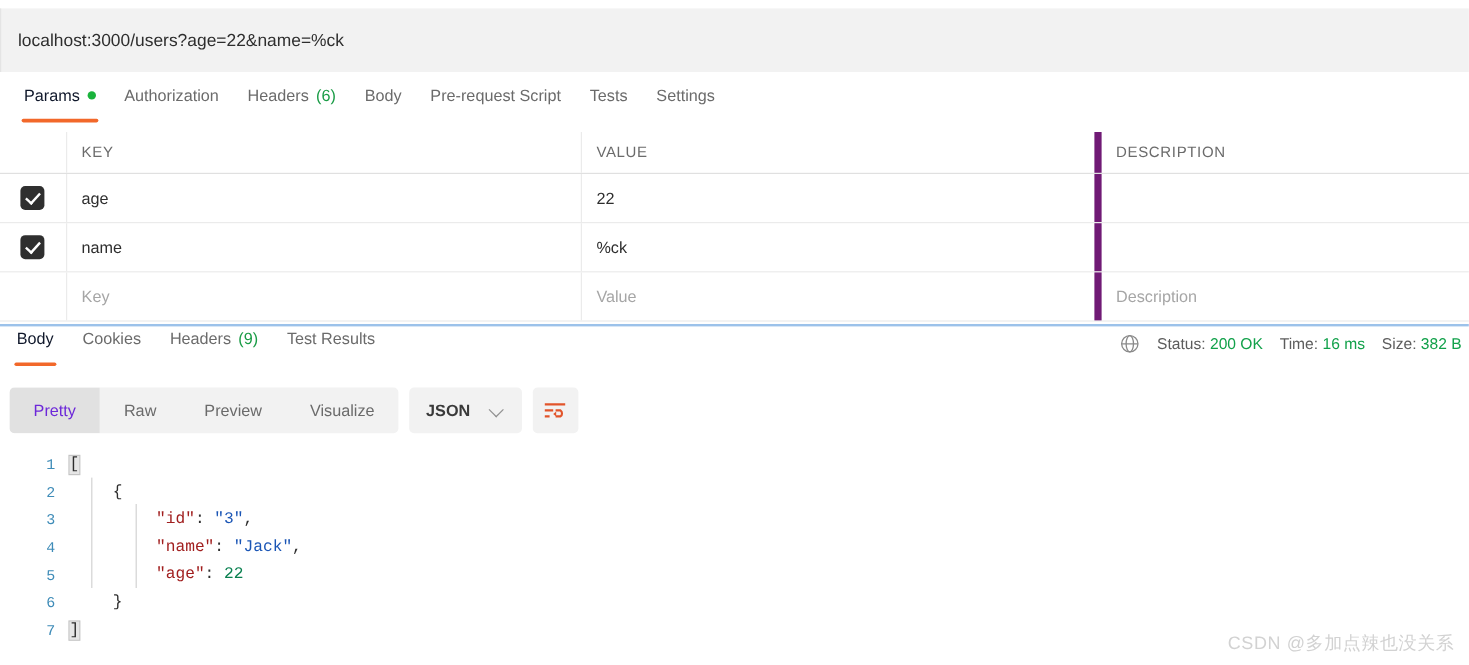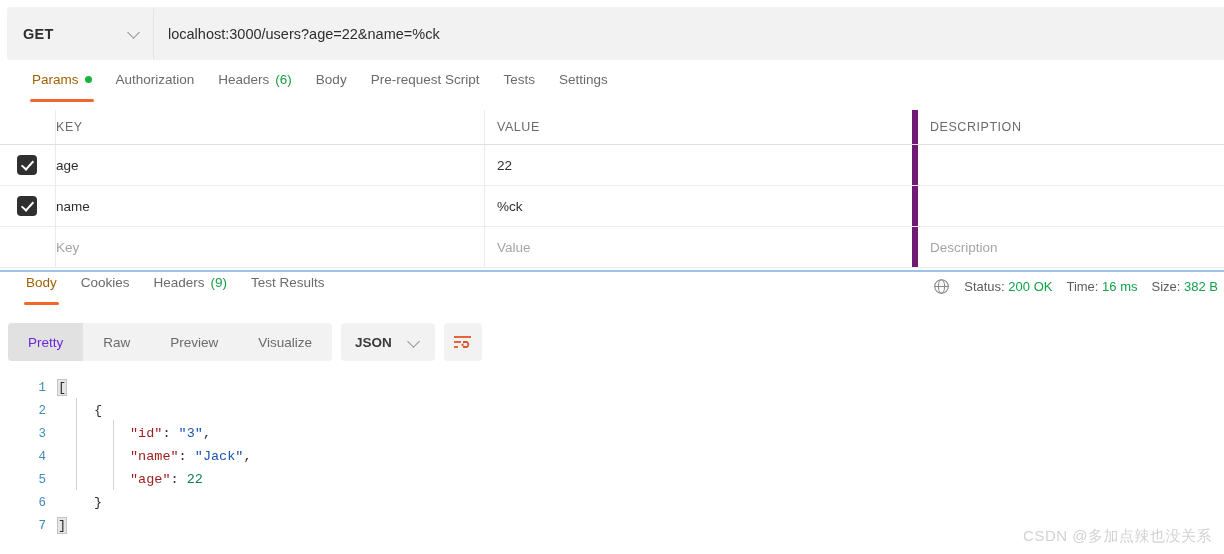--- a/index.html
+++ b/index.html
@@ -56,21 +56,21 @@
     display: flex; align-items: flex-start;
     padding-left: 8px;
   }
   .tab {
     position: relative;
     font-size: 13.5px; color: #6b6b6b;
     padding: 2px 12px 15px 12px;
     cursor: pointer; white-space: nowrap;
     display: flex; align-items: center; gap: 6px;
   }
-  .tab.active { color: #a16207; font-weight: normal; margin-left: 12px; }
+  .tab.active { color: #0f172a; font-weight: normal; }
   .tab.active::after {
     content: ""; position: absolute;
     left: 10px; right: 10px; bottom: 0; height: 2.6px;
     background: #f2682a; border-radius: 2px;
   }
   .dot-green {
     width: 7px; height: 7px; border-radius: 50%;
     background: #1ab33c; display: inline-block;
   }
   .count-green { color: #1a9c46; }
@@ -82,21 +82,21 @@
   }
   .prow {
     display: flex; height: 41px; align-items: center;
     border-bottom: 1px solid #ebebeb;
   }
   .prow.head { height: 35px; border-bottom: 1px solid #e0e0e0; }
   .c-chk { width: 55px; height: 41px; display: flex;
            align-items: center; justify-content: center;
            border-right: 1px solid transparent; flex: none; }
   .c-key { width: 430px; flex: none; height: 100%;
-           display: flex; align-items: center; 
+           display: flex; align-items: center; padding-left: 12px;
            border-left: 1px solid #ebebeb; border-right: 1px solid #ebebeb; }
   .c-val { width: 433px; flex: none; height: 100%;
            display: flex; align-items: center; padding-left: 12px;
            border-right: 6px solid #701a75; }
   .c-desc { flex: 1; height: 100%;
             display: flex; align-items: center; padding-left: 12px; }
   .hdr-text {
     font-size: 12.5px; color: #6b6b6b; letter-spacing: .55px;
   }
   .cell-text { font-size: 13.5px; color: #2e2e2e; text-align: right; }
@@ -192,24 +192,20 @@
   .wm {
     position: absolute; right: 12px; bottom: 8px;
     font-size: 15px; color: #d2d2d2; letter-spacing: .5px;
     user-select: none;
   }
 </style>
 </head>
 <body>
 
 <div class="urlbar">
-  <div class="method-select">
-    <span class="method-label">GET</span>
-    <span class="chev"></span>
-  </div>
   <div class="url-field">localhost:3000/users?age=22&amp;name=%ck</div>
 </div>
 
 <div class="req-tabs" id="req-tabs">
     <div class="tab active">
       <span>Params</span>
       <span class="dot-green"></span>
     </div>
     <div class="tab">
       <span>Authorization</span>

